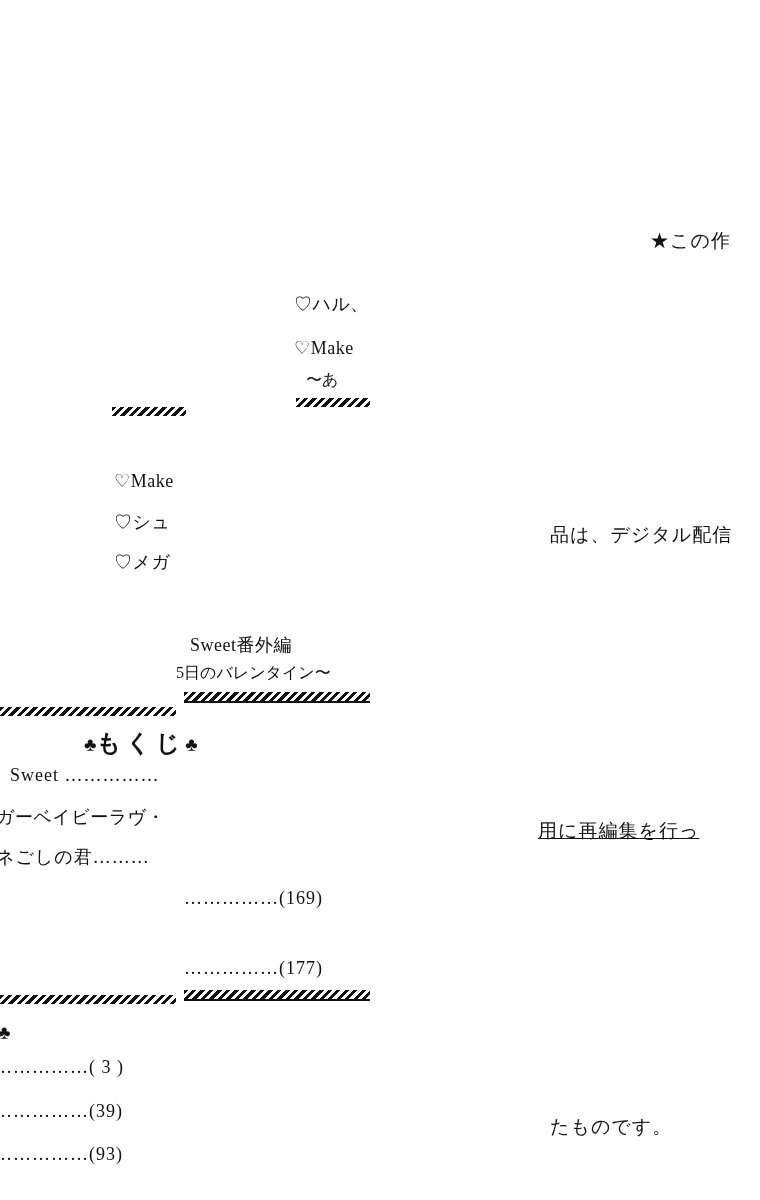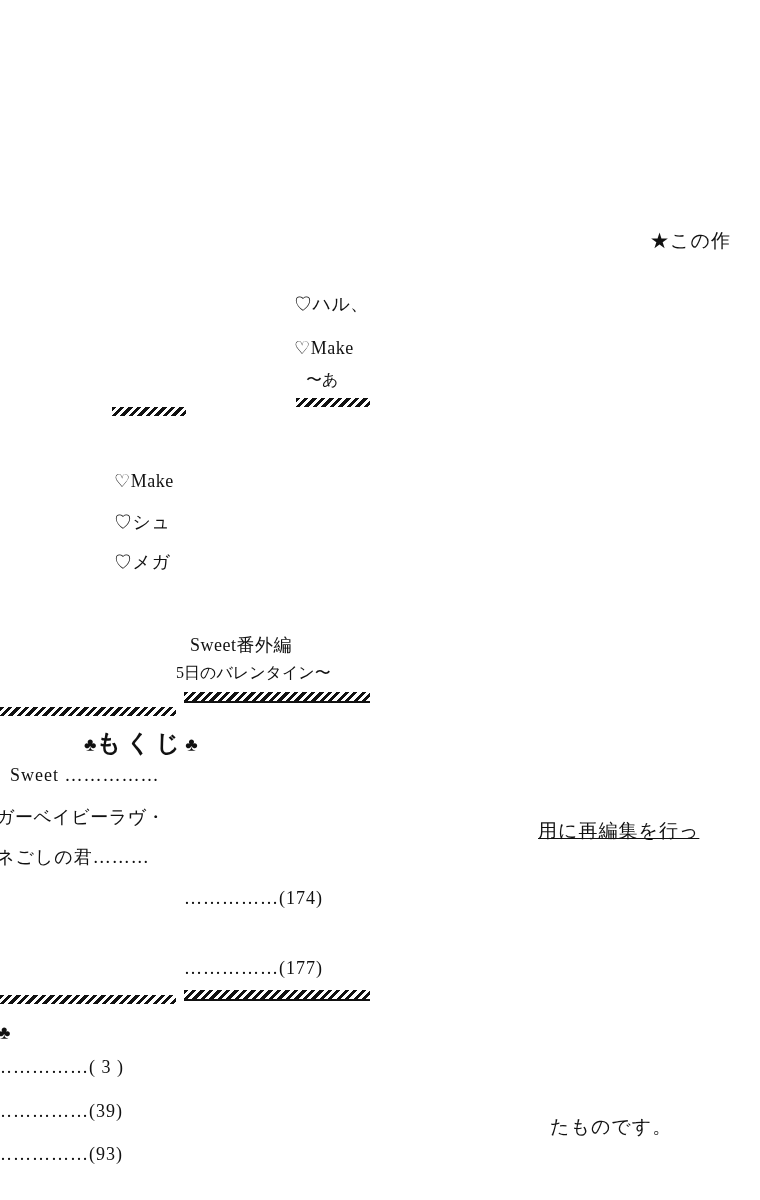--- a/index.html
+++ b/index.html
@@ -66,20 +66,21 @@
     font-weight: bold;
   }
 </style>
 </head>
 <body>
 
 <div class="page">
 
   <div class="txt note" style="left:650px; top:228px;">★この作</div>
 
+  <div class="txt note" style="left:550px; top:522px;">品は、デジタル配信</div>
 
   <div class="txt note" style="left:538px; top:818px;text-decoration:underline;">用に再編集を行っ</div>
 
   <div class="txt note" style="left:550px; top:1114px;">たものです。</div>
 
   <div class="txt toc-line" style="left:294px; top:292px;">
     <span class="heart">♡</span><span>ハル、</span>
   </div>
 
   <div class="txt toc-line" style="left:294px; top:337px;">
@@ -115,21 +116,21 @@
     <span class="club">♣</span><span class="mokuji">もくじ</span><span class="club">♣</span>
   </div>
 
   <div class="txt toc-line dots" style="left:10px; top:765px;">Sweet ……………</div>
 
   <div class="txt toc-line" style="left:-4px; top:805px;">ガーベイビーラヴ・</div>
 
   <div class="txt toc-line dots" style="left:-4px; top:845px;">ネごしの君………</div>
 
   <div class="txt toc-line dots" style="left:184px; top:888px;">
-    <span>……………</span><span>(174)</span>
+    <span>……………</span><span>(169)</span>
   </div>
 
   <div class="txt toc-line dots" style="left:184px; top:958px;">
     <span>……………</span><span>(177)</span>
   </div>
 
   <div class="rule solid-under" style="left:184px; top:990px; width:186px;"></div>
   <div class="rule" style="left:0px; top:995px; width:176px;"></div>
 
   <div class="txt club" style="left:-2px; top:1022px;">♣</div>

